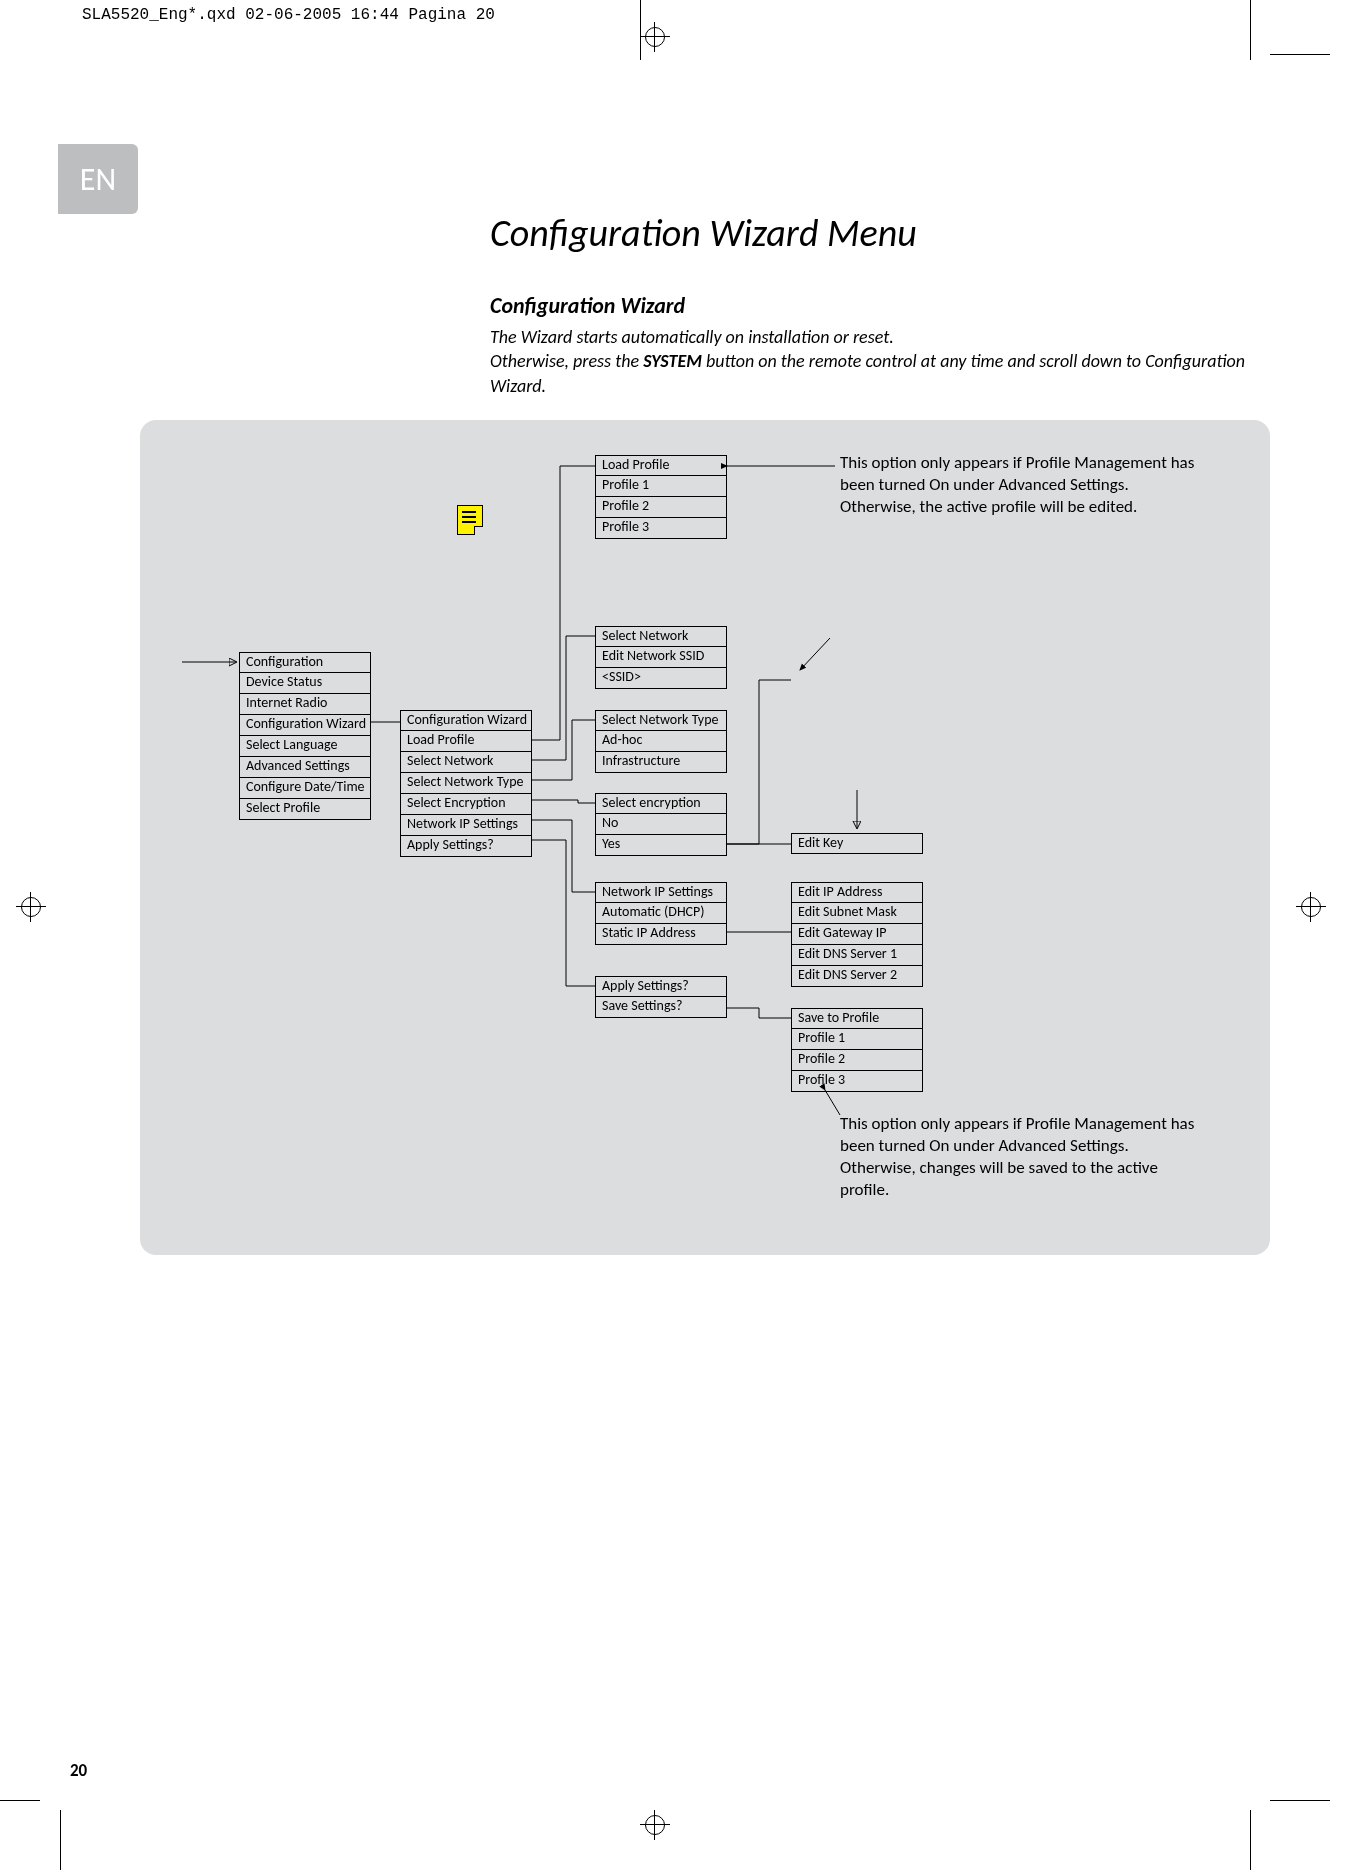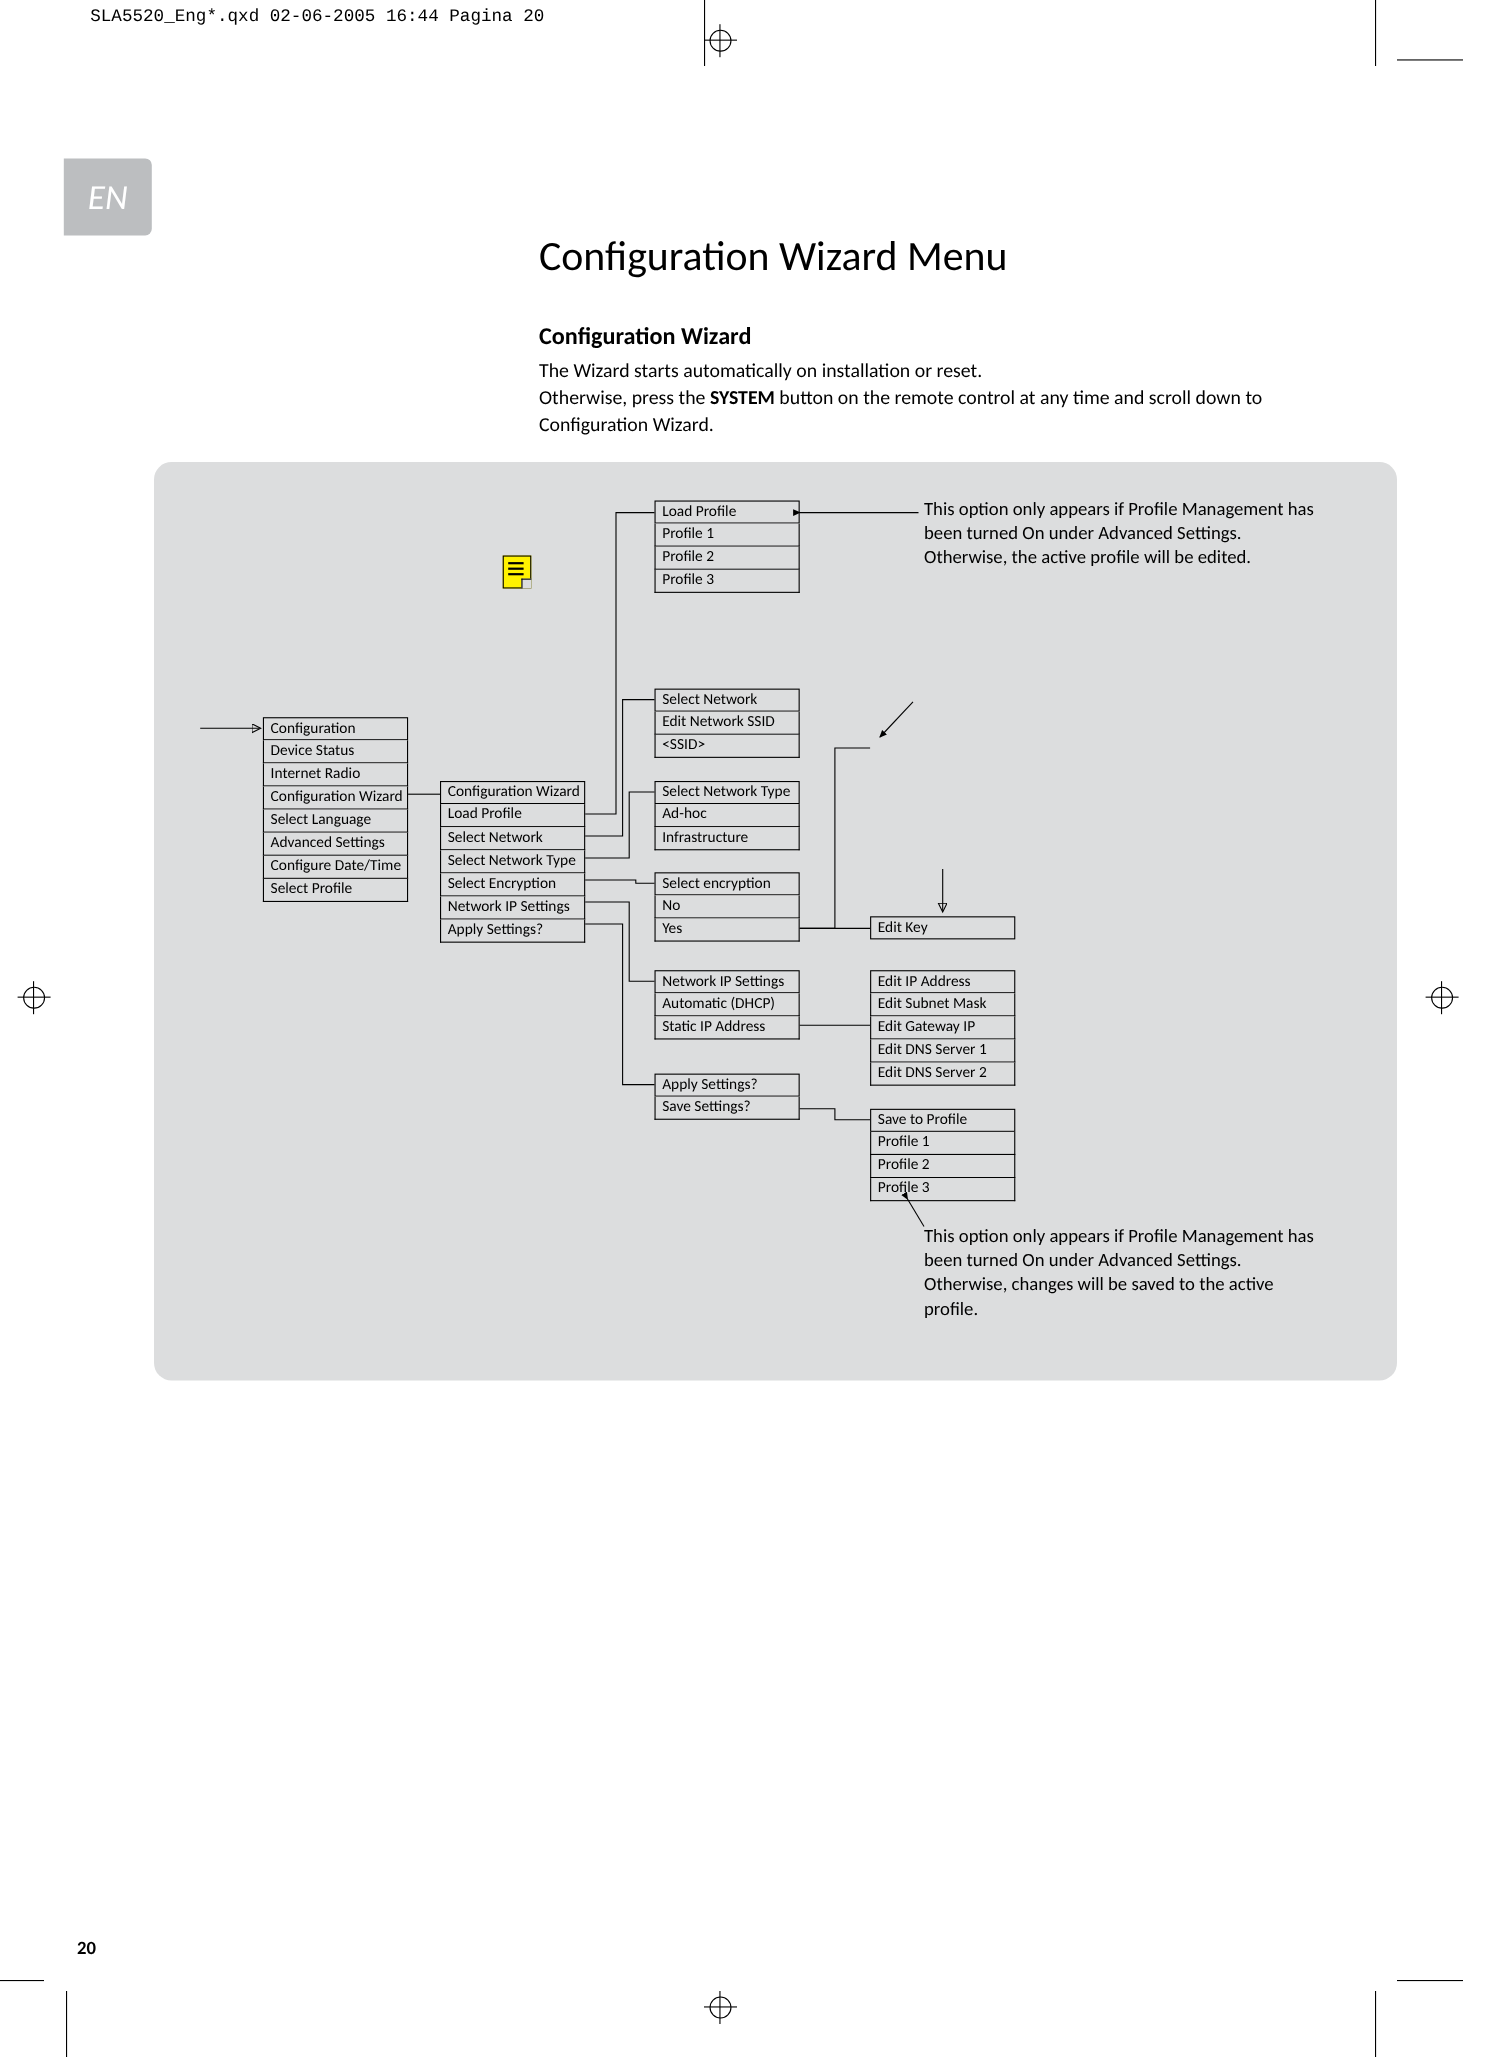--- a/index.html
+++ b/index.html
@@ -5,22 +5,22 @@
   * { box-sizing: border-box; margin: 0; padding: 0; }
   body { font-family: "Gill Sans", "Gill Sans MT", Calibri, sans-serif; background: #fff; width: 1357px; height: 1871px; position: relative; color: #000; }
   .print-header { position: absolute; top: 6px; left: 70px; font-family: "Courier New", monospace; font-size: 16px; margin-left: 12px; }
   .crop-mark { position: absolute; background: #000; }
   .crop-v { width: 1px; height: 60px; }
   .crop-h { width: 60px; height: 1px; }
   .crosshair { position: absolute; width: 30px; height: 30px; }
   .crosshair::before { content:""; position:absolute; left:14px; top:0; width:1px; height:30px; background:#000; }
   .crosshair::after { content:""; position:absolute; top:14px; left:0; width:30px; height:1px; background:#000; }
   .crosshair .circ { position:absolute; left:5px; top:5px; width:20px; height:20px; border:1px solid #000; border-radius:50%; }
-  .en-tab { position:absolute; top:144px; left:58px; width:80px; height:70px; background:#bcbec0; color:#fff; font-size:32px; display:flex; align-items:center; justify-content:center; border-radius:0 6px 6px 0;font-style:italic; }
-  .content { position:absolute; top:210px; left:490px; width:760px; }
+  .en-tab { position:absolute; top:144px; left:58px; width:80px; height:70px; background:#bcbec0; color:#fff; font-size:32px; display:flex; align-items:center; justify-content:center; border-radius:0 6px 6px 0; }
+  .content { position:absolute; top:210px; left:490px; width:760px;font-style:italic; }
   .title { font-size:38px; font-weight:400; margin-bottom:36px; }
   .subtitle { font-size:22px; font-weight:700; margin-bottom:6px; }
   .body-text { font-size:18px; line-height:1.35; }
   .body-text .bold { font-weight:700; }
   .diagram-bg { position:absolute; top:420px; left:140px; width:1130px; height:835px; background:#dcddde; border-radius:16px; }
   .box-group { position:absolute; }
   .cell { border:1px solid #000; padding:0 6px; font-size:14px; background:#dcddde; white-space:nowrap; height:21px; line-height:17px; }
   .cell + .cell { border-top:none; }
   .note-icon { position:absolute; width:26px; height:30px; background:#fff200; border:1.5px solid #000; }
   .note-icon::before { content:""; position:absolute; left:4px; top:5px; width:14px; height:2px; background:#000; box-shadow: 0 5px 0 #000, 0 10px 0 #000; }

